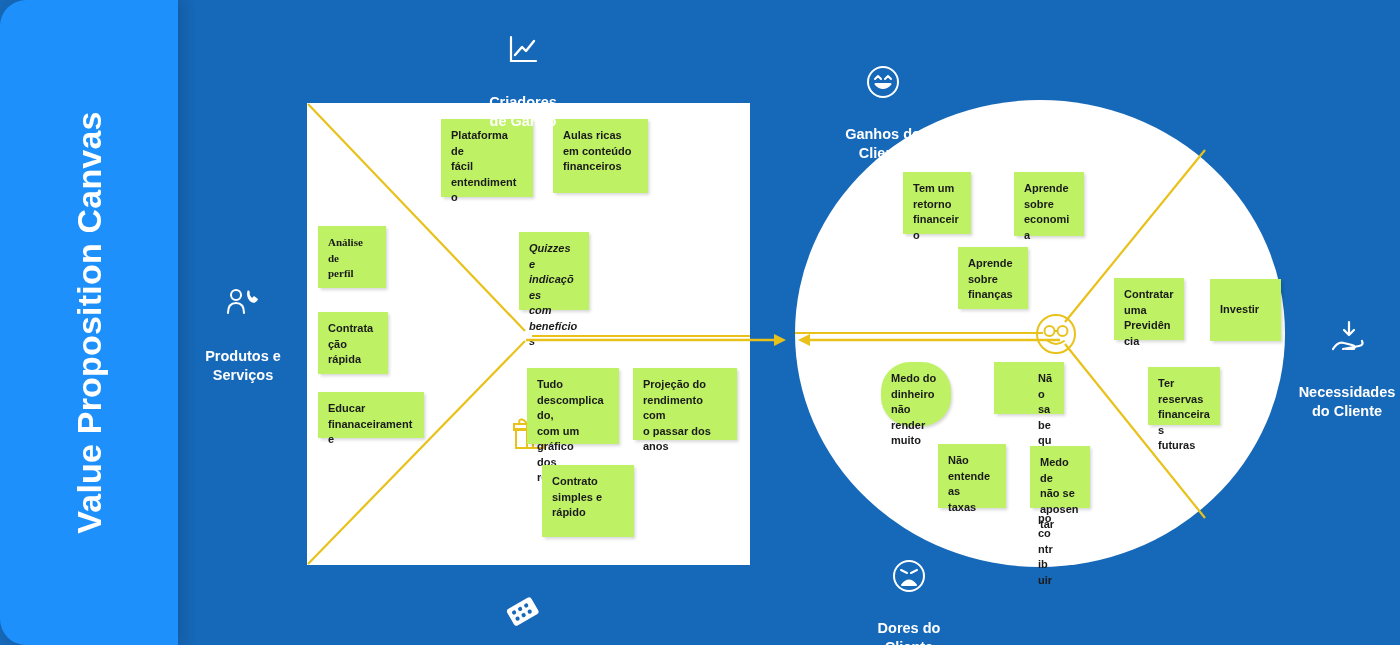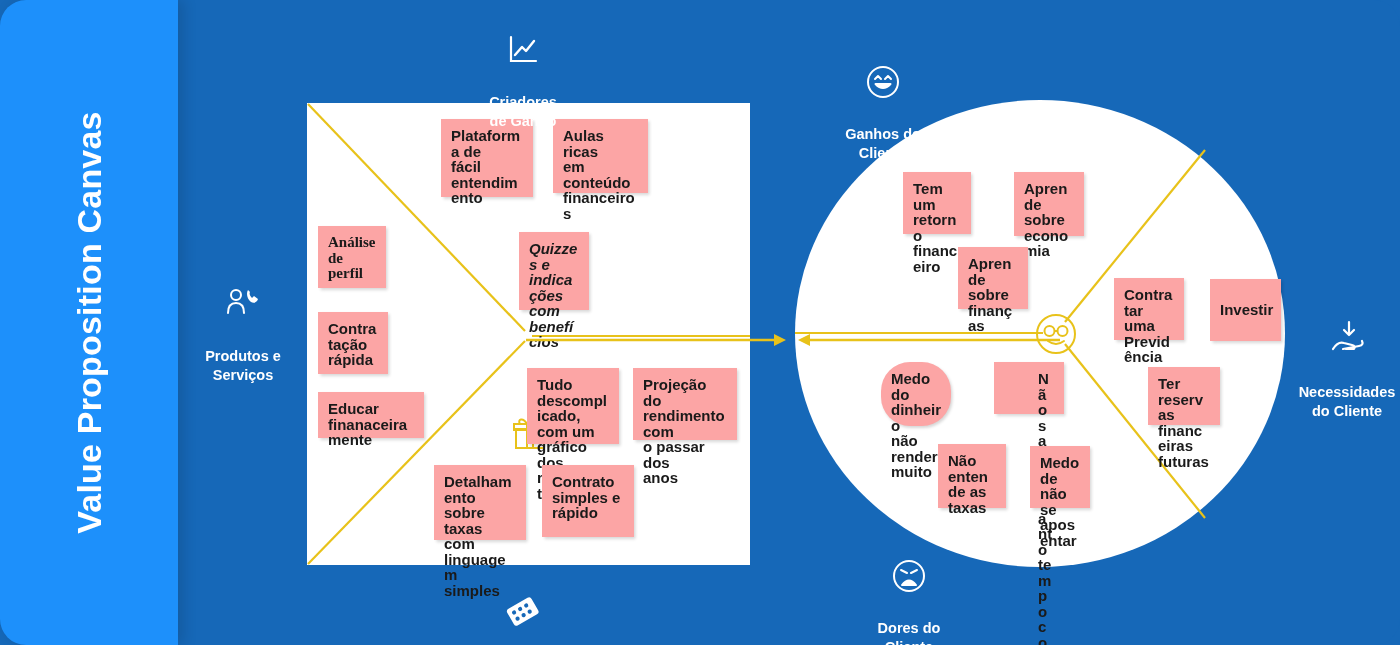--- a/index.html
+++ b/index.html
@@ -49,23 +49,23 @@
   }
   .circle-svg{position:absolute;left:795px;top:100px;width:490px;height:467px;
     overflow:visible;pointer-events:none;}
 
   
   .connector{position:absolute;left:500px;top:310px;width:580px;height:60px;overflow:visible;}
 
   
   .note{
     position:absolute;
-    background:#fca5a5;
+    background:#bef264;
     color:#1a1a1a;
-    font-size:15px;
+    font-size:11px;
     line-height:15.5px;
     font-weight:600;
     padding:9px 10px 9px 10px;
     box-sizing:border-box;
     box-shadow:1.5px 2px 3px rgba(0,0,0,.16);
     word-wrap:break-word;
     white-space:pre-line;
   }
   .note.center{display:flex;align-items:center;}
 
@@ -135,24 +135,20 @@
 benefícios</div>
 
   <div class="note" style="left:527px;top:368px;width:92px;height:76px;">Tudo
 descomplicado,
 com um gráfico
 dos rendimentos</div>
   <div class="note" style="left:633px;top:368px;width:104px;height:72px;">Projeção do
 rendimento com
 o passar dos
 anos</div>
-  <div class="note" style="left:434px;top:465px;width:92px;height:75px;">Detalhamento
-sobre taxas
-com linguagem
-simples</div>
   <div class="note" style="left:542px;top:465px;width:92px;height:72px;">Contrato
 simples e
 rápido</div>
 
   <div class="circle"></div>
   <svg class="circle-svg" viewBox="0 0 490 467">
     <line x1="0" y1="233" x2="248" y2="233" stroke="#e8c21a" stroke-width="2.2"></line>
     <line x1="270" y1="222" x2="410" y2="50" stroke="#e8c21a" stroke-width="2.2"></line>
     <line x1="270" y1="244" x2="410" y2="418" stroke="#e8c21a" stroke-width="2.2"></line>
   </svg>

